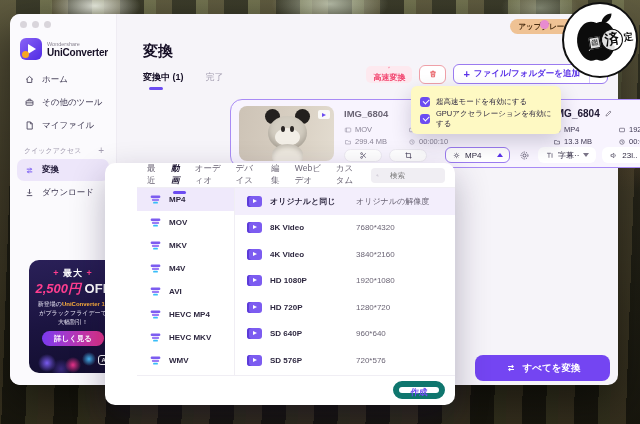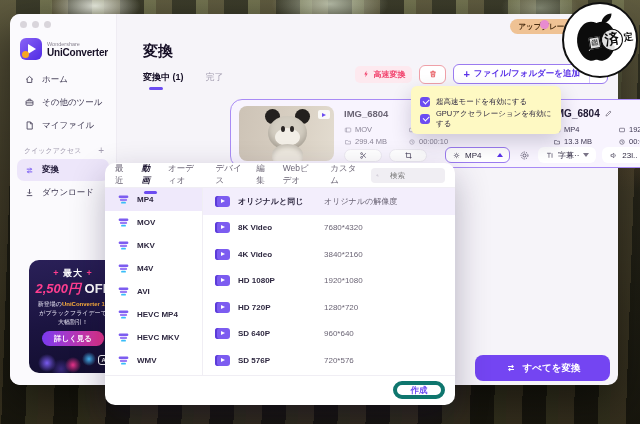--- a/index.html
+++ b/index.html
@@ -66,21 +66,21 @@
   .upgrade { position:absolute; right:38px; top:5px; height:15px; padding:0 8px; border:none;
              border-radius:8px; background:#EFC294; color:#4A2E12; font-size:7.5px; font-weight:bold; }
   .pg-title { position:absolute; left:26px; top:28px; font-size:15px; font-weight:bold; color:#171027; }
   .tabs { position:absolute; left:26px; top:57px; display:flex; gap:22px; font-size:9px; }
   .tab { color:#A39DB0; position:relative; }
   .tab.active { color:#171027; font-weight:bold; }
   .tab.active::after { content:""; position:absolute; left:6px; bottom:-6px; width:14px; height:3px;
              border-radius:2px; background:#6C4CF1; }
   .toolbar { position:absolute; right:10px; top:50px; display:flex; gap:7px; align-items:center; }
   .btn-fast { display:flex; align-items:center; gap:3px; height:17px; padding:0 7px; border-radius:5px;
-              background:#FDE9EF; color:#F2446E; font-size:8px; font-weight:bold; border:none; }
+              background:#FDE9EF; color:#F2446E; font-size:8px; font-weight:bold; border:none;flex-direction:column; }
   .btn-fast svg { width:8px; height:8px; fill:#F2446E; }
   .btn-trash { width:27px; height:19px; border-radius:6px; border:1px solid #EFA0A8; background:#fff;
                display:flex; align-items:center; justify-content:center; }
   .btn-trash svg, .card-trash svg { width:10px; height:10px; stroke:#E5484D; fill:none; stroke-width:1.3; }
   .btn-add { display:flex; align-items:stretch; height:20px; border:1px solid #9B7BF0; border-radius:6px;
              background:#fff; overflow:hidden; }
   .btn-add .lab { display:flex; align-items:center; gap:4px; padding:0 9px; color:#5B33E8;
              font-size:8.5px; font-weight:bold; }
   .btn-add .plus { font-size:11px; font-weight:bold; }
   .btn-add .dd { width:18px; border-left:1px solid #D9CCF8; display:flex; align-items:center; justify-content:center; }
@@ -130,21 +130,21 @@
   .convert-all svg { width:12px; height:12px; stroke:#fff; fill:none; stroke-width:1.4; }
   
   .hs-menu { position:absolute; left:401px; top:72px; width:150px; background:#fef9c3; border-radius:6px;
          box-shadow:0 8px 20px rgba(30,20,60,.2); padding:7px 9px; z-index:30; }
   .hs-row { display:flex; align-items:center; gap:6px; height:17px; font-size:7.5px; color:#2e2840; }
   .chk { width:10px; height:10px; border-radius:3px; background:#6C4CF1; position:relative; flex:0 0 auto; }
   .chk::after { content:""; position:absolute; left:2.5px; top:2.5px; width:5px; height:2.5px;
          border-left:1.5px solid #fff; border-bottom:1.5px solid #fff; transform:rotate(-45deg); }
   
   .popup { position:absolute; left:105px; top:163px; width:350px; height:242px; background:#fff;
-         border-radius:10px; box-shadow:0 14px 34px rgba(25,15,55,.3); z-index:40; overflow:hidden; }
+         border-radius:10px; box-shadow:0 14px 34px rgba(25,15,55,.3); z-index:40; overflow:hidden;padding-left:32px; }
   .p-tabs { display:flex; align-items:center; gap:13px; height:25px; padding:0 10px;
          border-bottom:1px solid #F0EEF4; font-size:8.5px; color:#6b6575; }
   .p-tab { position:relative; }
   .p-tab.active { color:#1f1833; font-weight:bold;font-style:italic; }
   .p-tab.active::after { content:""; position:absolute; left:2px; bottom:-7px; width:13px; height:3px;
          border-radius:2px; background:#6C4CF1; }
   .p-search { margin-left:auto; width:74px; height:15px; background:#F0EEF3; border-radius:4px;
          display:flex; align-items:center; gap:11px; padding:0 5px; }
   .p-search svg { width:7px; height:7px; stroke:#9a94a6; fill:none; stroke-width:1.3; }
   .p-search input { border:none; background:none; outline:none; width:50px; font-size:7.5px; color:#6b6575; }
@@ -156,21 +156,21 @@
   .res-col { flex:1; }
   .res-row { display:flex; align-items:center; height:26.5px; padding-left:12px; font-size:8px; color:#2e2840; }
   .res-row.active { background:#F3EEFC; }
   .res-ic { width:15px; height:11px; border-radius:3px; background:#7C5CF0; position:relative; margin-right:8px;
          box-shadow:inset 2px 0 0 #5B3BD8; }
   .res-ic::after { content:""; position:absolute; left:6px; top:3px; border-left:4px solid #fff;
          border-top:2.5px solid transparent; border-bottom:2.5px solid transparent; }
   .res-label { width:86px; font-weight:bold; }
   .res-val { color:#6b6575; }
   .p-footer { height:29px; border-top:1px solid #F0EEF4; display:flex; align-items:center; justify-content:flex-end; padding:0 10px; }
-  .btn-create { width:52px; height:18px; border-radius:9px; border:4px solid #0f766e; background:#fff;
+  .btn-create { width:52px; height:18px; border-radius:9px; border:6px solid #0f766e; background:#fff;
          color:#6C4CF1; font-size:8.5px; font-weight:bold; }
   
   .stamp { position:absolute; left:562px; top:2px; width:76px; height:76px; z-index:60; }
   .stamp-circle { position:absolute; inset:0; border-radius:50%; background:#fff; border:2px solid #101010; }
   .stamp-dot { position:absolute; left:-22px; top:18px; width:9px; height:9px; border-radius:50%; background:#E88BD0; }
   .stamp-text { position:absolute; left:27px; top:27px; display:flex; align-items:center; gap:1px;
          transform:rotate(-10deg); color:#0d0d0d; }
   .st-small { font-size:7px; border:1px solid #0d0d0d; padding:0 1px; background:rgba(255,255,255,.85); }
   .st-big { width:22px; height:22px; border:1.5px solid #0d0d0d; border-radius:50%; background:rgba(255,255,255,.88);
          font-size:14px; font-weight:bold; display:flex; align-items:center; justify-content:center; }

